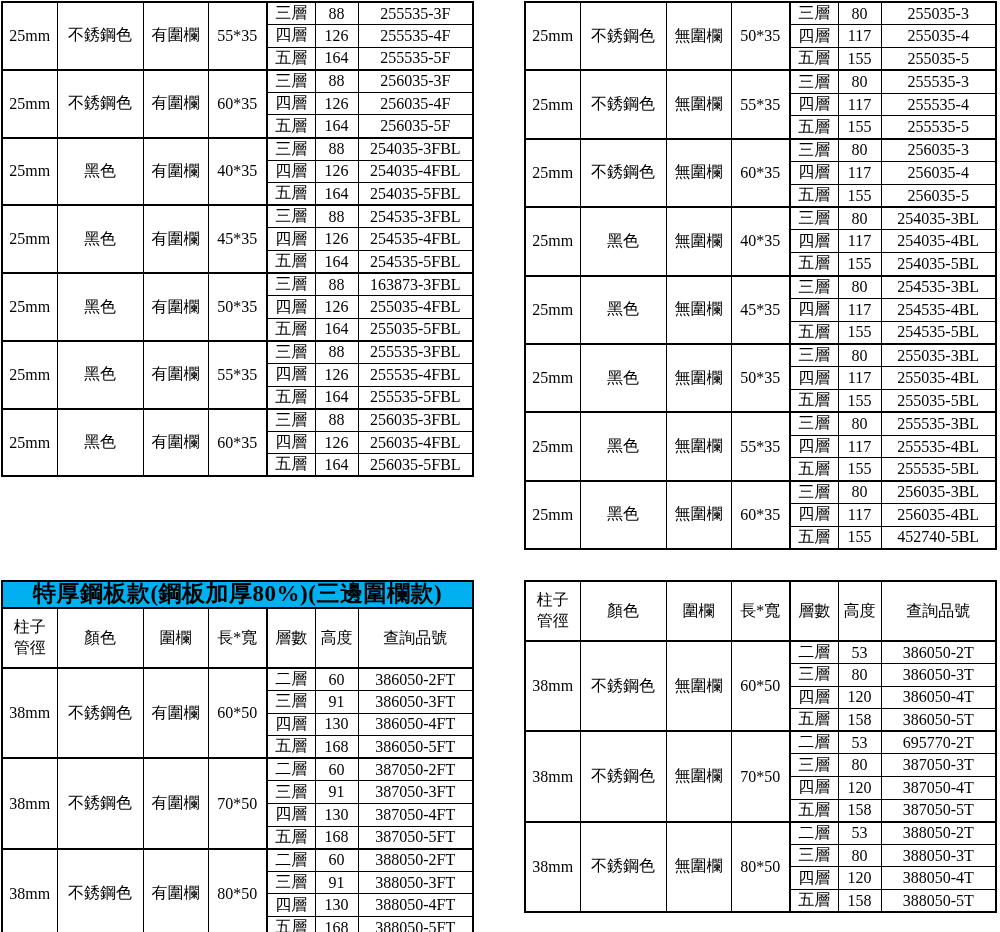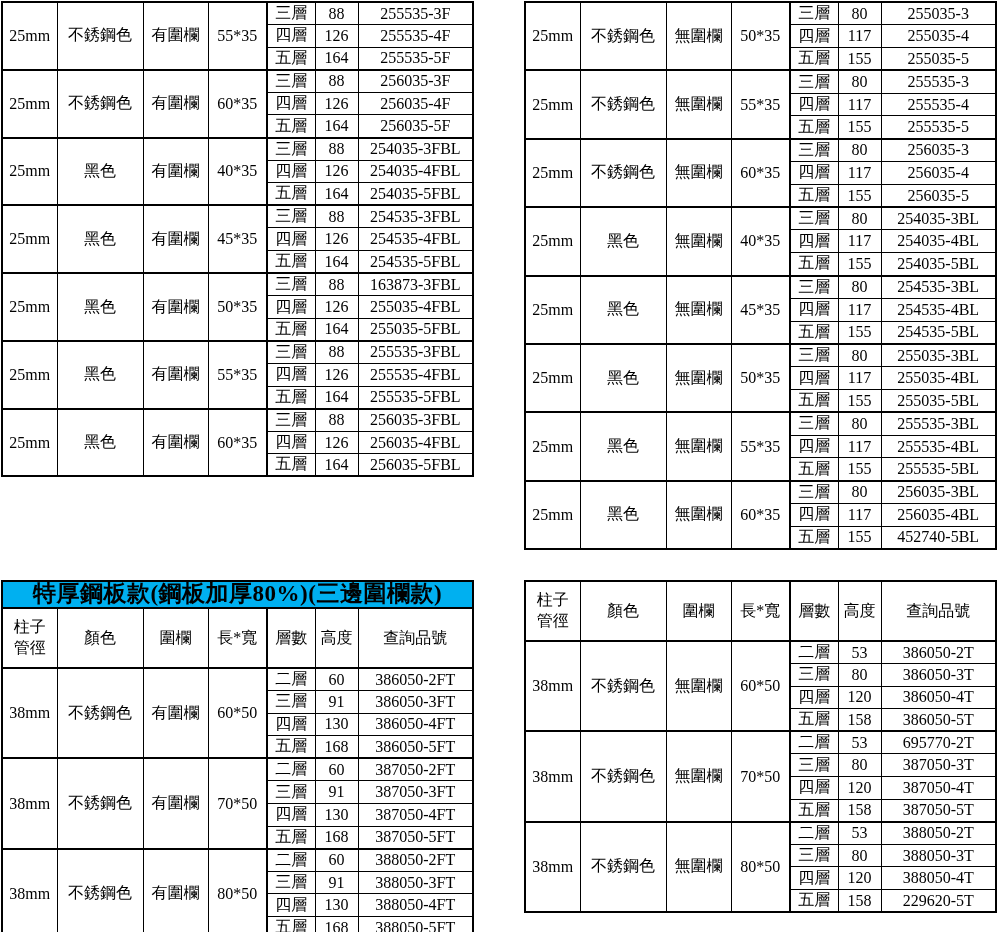--- a/index.html
+++ b/index.html
@@ -527,18 +527,18 @@
             <td>388050-3T</td>
           </tr>
           <tr style="height: 22.6px;">
             <td class="laycol">四層</td>
             <td>120</td>
             <td>388050-4T</td>
           </tr>
           <tr style="height: 22.6px;">
             <td class="laycol">五層</td>
             <td>158</td>
-            <td>229620-5T</td>
+            <td>388050-5T</td>
           </tr>
         </tbody>
       </table>
     </section>
 </div>
 
 </body></html>

